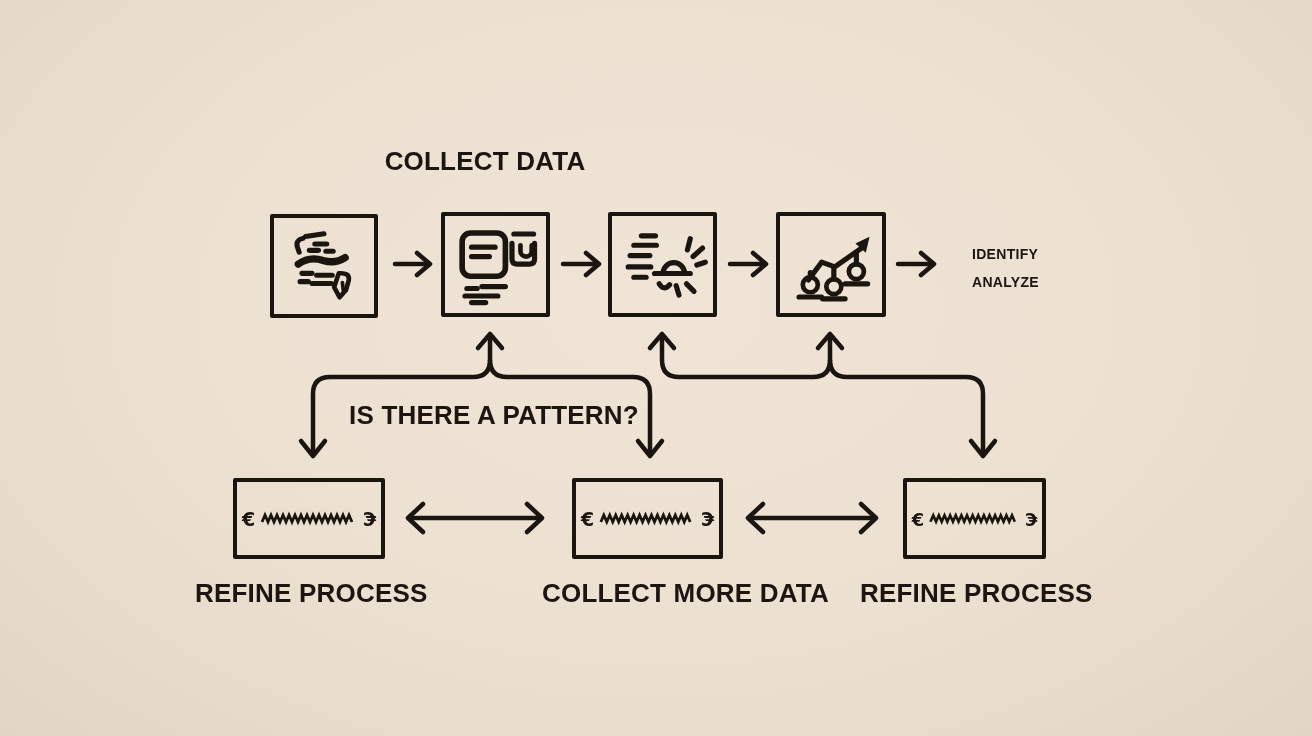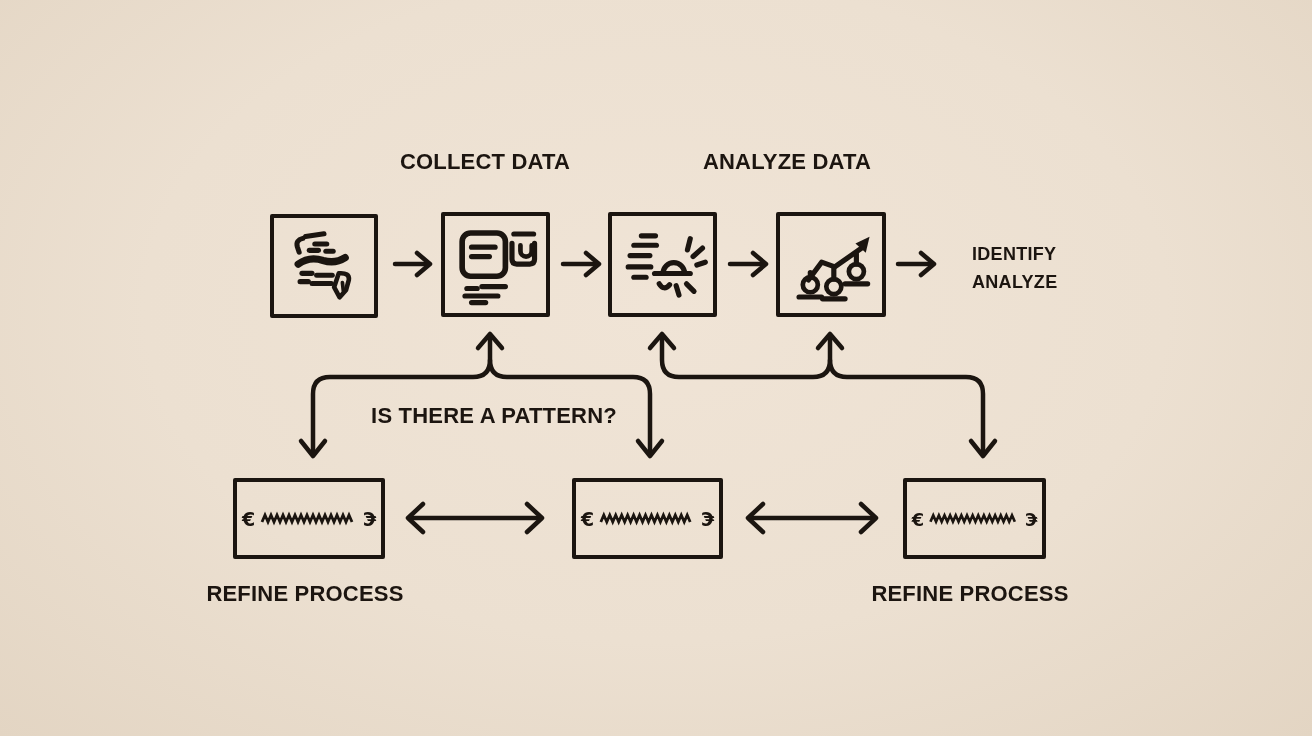--- a/index.html
+++ b/index.html
@@ -6,32 +6,32 @@
   body {
     width: 1312px; height: 736px; overflow: hidden;
     font-family: "Liberation Sans", sans-serif;
   }
   .canvas {
     position: relative; width: 1312px; height: 736px;
     background: radial-gradient(ellipse at 50% 42%, #f0e4d6 0%, #ece0d1 55%, #e3d5c3 100%);
   }
   .overlay { position: absolute; left: 0; top: 0; width: 1312px; height: 736px; }
   .lbl {
-    position: absolute; color: #1c1510; font-weight: bold; font-size: 22px;
+    position: absolute; color: #1c1510; font-weight: bold; font-size: 26px;
     letter-spacing: 0.2px; text-align: center; white-space: nowrap; line-height: 25px;
   }
   .tbox {
     position: absolute; border: 4px solid #1b1510; border-radius: 2px;
     display: flex; align-items: center; justify-content: center; box-sizing: border-box;
   }
   .bbox {
     position: absolute; border: 4px solid #1b1510; border-radius: 2px;
     display: flex; align-items: center; justify-content: center; box-sizing: border-box;
   }
-  .identify { position: absolute; color: #1c1510; font-weight: bold; font-size: 18px;
+  .identify { position: absolute; color: #1c1510; font-weight: bold; font-size: 14px;
     letter-spacing: 0.3px; line-height: 28px; text-align: left; }
   .icon-svg { display: block; }
 </style>
 </head>
 <body>
 
 <div class="canvas">
 
   <svg class="overlay" viewBox="0 0 1312 736">
     <g stroke="#1b1510" stroke-width="4.5" fill="none" stroke-linecap="round" stroke-linejoin="round">
@@ -76,21 +76,20 @@
       </g>
       <g>
         <path d="M 749 518 H 875"></path>
         <path d="M 763 504 L 748 518 L 763 532"></path>
         <path d="M 861 504 L 876 518 L 861 532"></path>
       </g>
     </g>
   </svg>
 
   <div class="lbl" style="left:375px; top:149px; width:220px;">COLLECT DATA</div>
-  <div class="lbl" style="left:677px; top:149px; width:220px;">ANALYZE DATA</div>
 
   <div class="tbox" style="left:270px; top:214px; width:108px; height:104px;">
     <svg class="icon-svg" width="92" height="92" viewBox="0 0 100 100">
       <g stroke="#1b1510" fill="none" stroke-linecap="round" stroke-linejoin="round" stroke-width="5.5">
         <path d="M 30 18 l 20 -3"></path>
         <path d="M 27 20 q -8 2 -6 9 l 2 6"></path>
         <path d="M 40 26 h 13"></path>
         <path d="M 34 33 h 10"></path>
         <path d="M 52 34 h 8"></path>
         <path d="M 22 48 q 12 -9 27 -4 q 13 4 24 -3" stroke-width="8"></path>
@@ -184,15 +183,16 @@
 
   <div class="bbox" style="left:903px; top:478px; width:143px; height:81px;">
     <svg class="icon-svg" width="136" height="73" viewBox="0 0 144 73">
       <text x="5" y="44" font-family="DejaVu Sans, sans-serif" font-size="19" font-weight="bold" fill="#1b1510">€</text>
       <path d="M 25 40 l 3 -7 l 3 7 l 3 -7 l 3 7 l 3 -7 l 3 7 l 3 -7 l 3 7 l 3 -7 l 3 7 l 3 -7 l 3 7 l 3 -7 l 3 7 l 3 -7 l 3 7 l 3 -7 l 3 7 l 3 -7 l 3 7 l 3 -7 l 3 7 l 3 -7 l 3 7 l 3 -7 l 3 7 l 3 -7 l 3 7 l 3 -7 l 3 7" stroke="#1b1510" stroke-width="2.8" fill="none"></path>
       <text x="0" y="44" transform="translate(139 0) scale(-1 1)" font-family="DejaVu Sans, sans-serif" font-size="19" font-weight="bold" fill="#1b1510">€</text>
     </svg>
   </div>
 
   <div class="lbl" style="left:195px; top:581px; width:220px;">REFINE PROCESS</div>
+  <div class="lbl" style="left:542px; top:581px; width:220px;">COLLECT MORE DATA</div>
   <div class="lbl" style="left:860px; top:581px; width:220px;">REFINE PROCESS</div>
 
 </div>
 
 </body></html>

